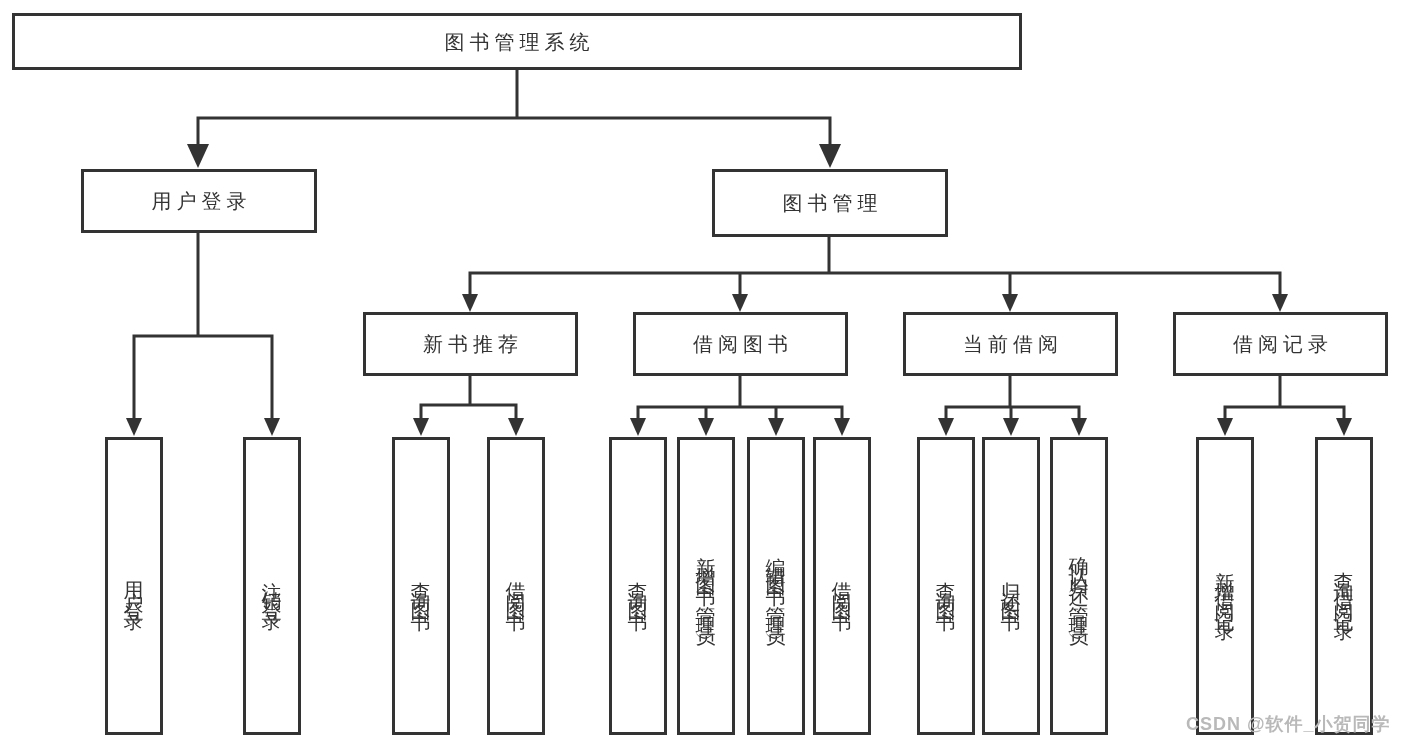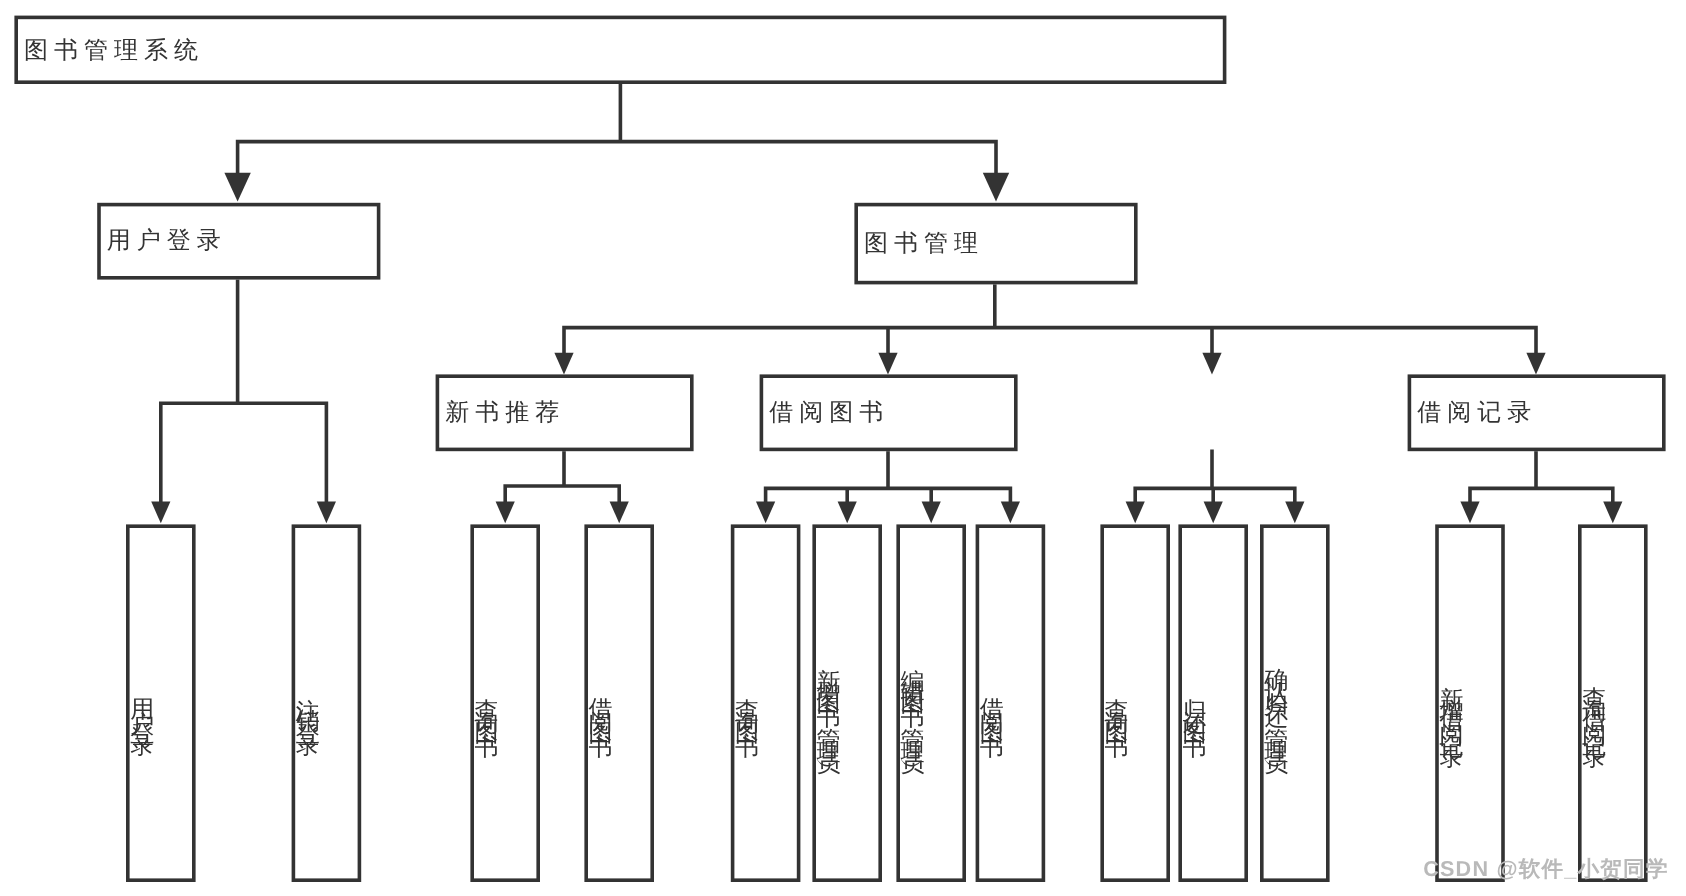--- a/index.html
+++ b/index.html
@@ -17,21 +17,21 @@
     font-family:"Liberation Sans","DejaVu Sans",sans-serif;
     overflow:hidden;
   }
   .connectors{position:absolute;left:0;top:0;width:1405px;height:747px;}
   .cl{stroke:var(--line-color);stroke-width:3;fill:none;stroke-linecap:square;}
   .ah{fill:var(--line-color);stroke:none;}
   .box{
     position:absolute;box-sizing:border-box;
     border:3px solid var(--line-color);
     background:var(--box-bg);
-    display:flex;align-items:center;
+    display:flex;align-items:center;justify-content:center;
     color:var(--text-color);
   }
   .hbox .lbl{font-size:20px;letter-spacing:5px;white-space:nowrap;line-height:1;text-indent:5px;}
   .vbox .lbl{
     writing-mode:vertical-rl;
     text-orientation:mixed;
     font-size:20px;letter-spacing:10px;line-height:1;
     white-space:nowrap;
   }
   .watermark{
@@ -98,20 +98,23 @@
   <div class="box hbox" style="left:712px;top:169px;width:236px;height:68px">
     <span class="lbl">图书管理</span>
   </div>
 
   <div class="box hbox" style="left:363px;top:312px;width:215px;height:64px">
     <span class="lbl">新书推荐</span>
   </div>
   <div class="box hbox" style="left:633px;top:312px;width:215px;height:64px">
     <span class="lbl">借阅图书</span>
   </div>
+  <div class="box hbox" style="left:903px;top:312px;width:215px;height:64px">
+    <span class="lbl">当前借阅</span>
+  </div>
   <div class="box hbox" style="left:1173px;top:312px;width:215px;height:64px">
     <span class="lbl">借阅记录</span>
   </div>
 
   <div class="box vbox" style="left:105px;top:437px;width:58px;height:298px">
     <span class="lbl">用户登录</span>
   </div>
   <div class="box vbox" style="left:243px;top:437px;width:58px;height:298px">
     <span class="lbl">注销登录</span>
   </div>

